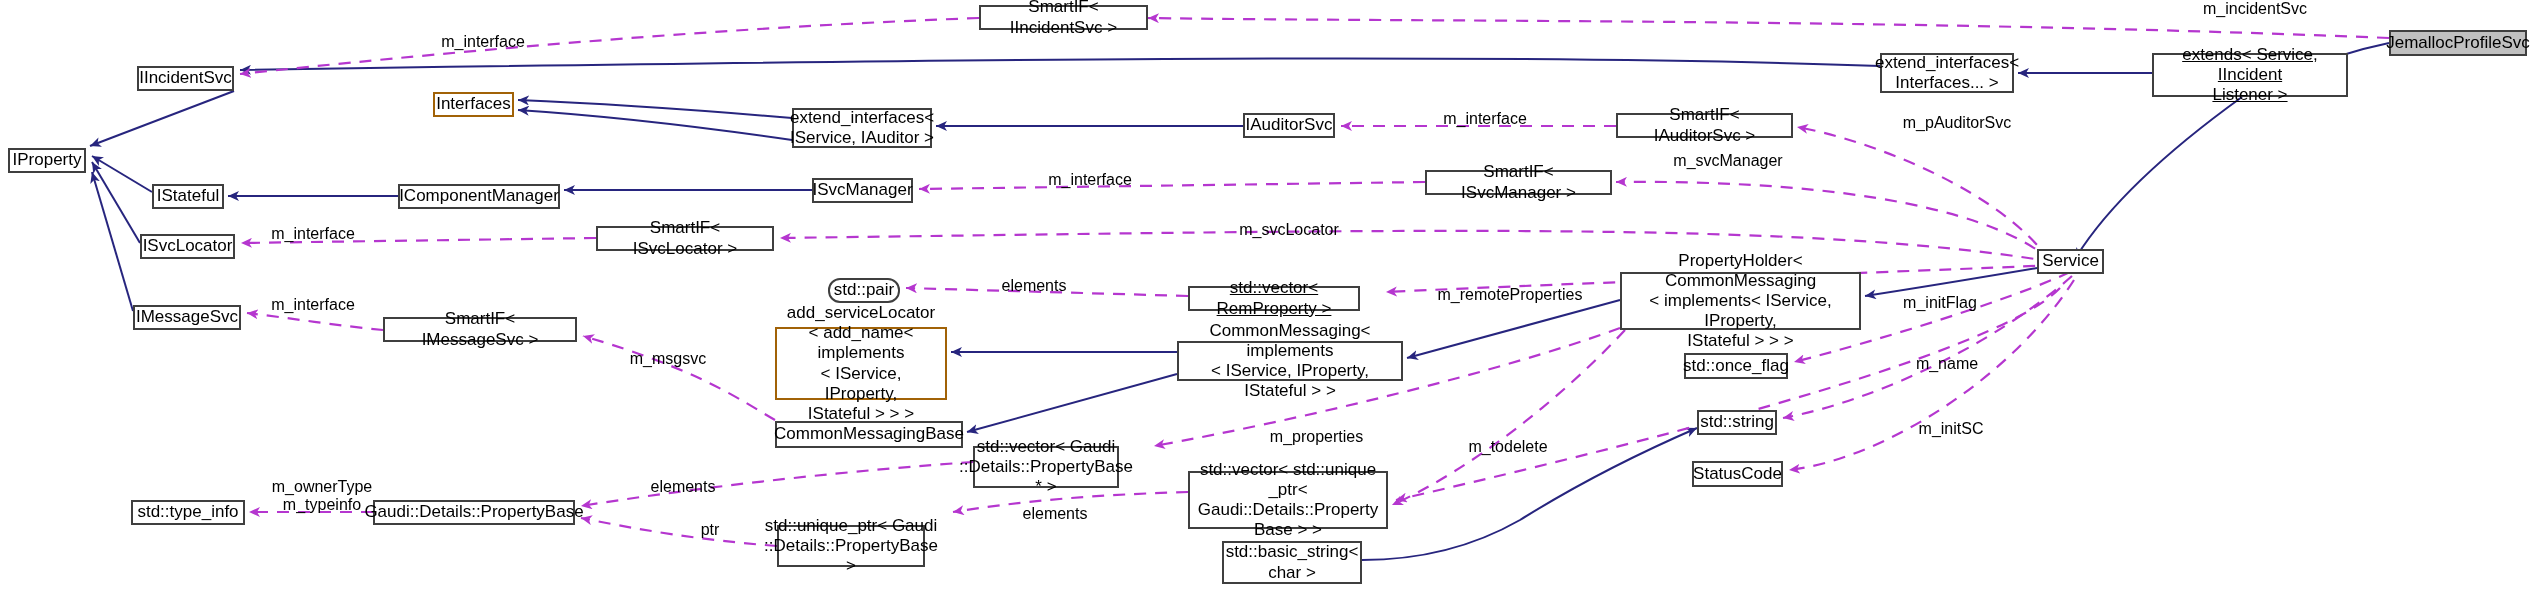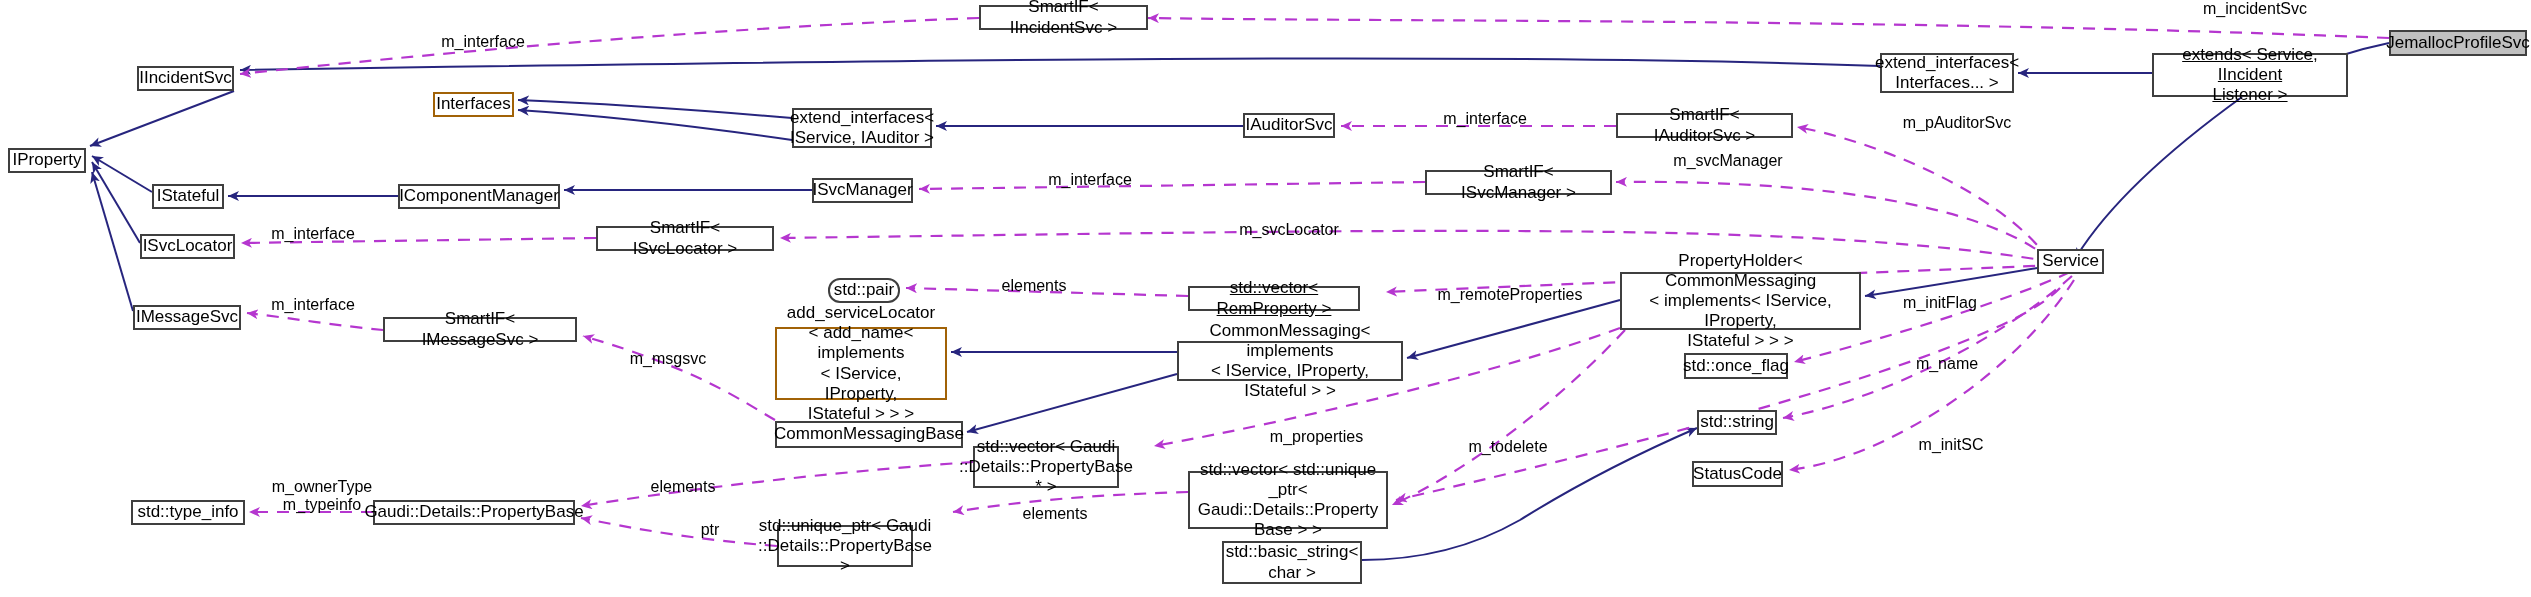--- a/index.html
+++ b/index.html
@@ -145,21 +145,21 @@
       <div class="node thick" style="left: 973px; top: 446px; width: 146px; height: 42px;">std::vector&lt; Gaudi
 ::Details::PropertyBase * &gt;</div>
       <div class="node thick" style="left: 1188px; top: 286px; width: 172px; height: 25px; text-decoration: underline;">std::vector&lt; RemProperty &gt;</div>
       <div class="node thick" style="left: 1188px; top: 471px; width: 200px; height: 58px;">std::vector&lt; std::unique
 _ptr&lt; Gaudi::Details::Property
 Base &gt; &gt;</div>
       <div class="node thick" style="left: 1222px; top: 541px; width: 140px; height: 43px;">std::basic_string&lt;
 char &gt;</div>
       <div class="node thick" style="left: 131px; top: 500px; width: 114px; height: 25px;">std::type_info</div>
       <div class="node thick" style="left: 373px; top: 500px; width: 202px; height: 25px;">Gaudi::Details::PropertyBase</div>
-      <div class="node thick" style="left: 777px; top: 525px; width: 136px; height: 42px;">std::unique_ptr&lt; Gaudi
+      <div class="node thick" style="left: 777px; top: 525px; width: 148px; height: 42px;">std::unique_ptr&lt; Gaudi
 ::Details::PropertyBase &gt;</div>
       <div class="node thick" style="left: 1616px; top: 113px; width: 177px; height: 25px;">SmartIF&lt; IAuditorSvc &gt;</div>
       <div class="node thick" style="left: 1425px; top: 170px; width: 187px; height: 25px;">SmartIF&lt; ISvcManager &gt;</div>
       <div class="node thick" style="left: 1620px; top: 272px; width: 241px; height: 58px;">PropertyHolder&lt; CommonMessaging
 &lt; implements&lt; IService, IProperty,
 IStateful &gt; &gt; &gt;</div>
       <div class="node thick" style="left: 1684px; top: 353px; width: 104px; height: 26px;">std::once_flag</div>
       <div class="node thick" style="left: 1697px; top: 410px; width: 80px; height: 25px;">std::string</div>
       <div class="node thick" style="left: 1692px; top: 461px; width: 91px; height: 26px;">StatusCode</div>
       <div class="node thick" style="left: 2037px; top: 249px; width: 67px; height: 25px;">Service</div>
@@ -179,20 +179,20 @@
       <div class="edge-label" style="left: 258px; top: 225px; width: 110px;">m_interface</div>
       <div class="edge-label" style="left: 1224px; top: 221px; width: 130px;">m_svcLocator</div>
       <div class="edge-label" style="left: 989px; top: 277px; width: 90px;">elements</div>
       <div class="edge-label" style="left: 1420px; top: 286px; width: 180px;">m_remoteProperties</div>
       <div class="edge-label" style="left: 1890px; top: 294px; width: 100px;">m_initFlag</div>
       <div class="edge-label" style="left: 258px; top: 296px; width: 110px;">m_interface</div>
       <div class="edge-label" style="left: 618px; top: 350px; width: 100px;">m_msgsvc</div>
       <div class="edge-label" style="left: 1902px; top: 355px; width: 90px;">m_name</div>
       <div class="edge-label" style="left: 1254px; top: 396px; width: 125px; margin-top: 32px;">m_properties</div>
       <div class="edge-label" style="left: 1453px; top: 438px; width: 110px;">m_todelete</div>
-      <div class="edge-label" style="left: 1906px; top: 420px; width: 90px; margin-top: 16px;">m_initSC</div>
+      <div class="edge-label" style="left: 1906px; top: 420px; width: 90px;">m_initSC</div>
       <div class="edge-label" style="left: 262px; top: 478px; width: 120px;">m_ownerType
 m_typeinfo</div>
       <div class="edge-label" style="left: 638px; top: 478px; width: 90px;">elements</div>
       <div class="edge-label" style="left: 1010px; top: 505px; width: 90px;">elements</div>
       <div class="edge-label" style="left: 680px; top: 521px; width: 60px;">ptr</div>
     </div>
 </div>
 
 </body></html>

